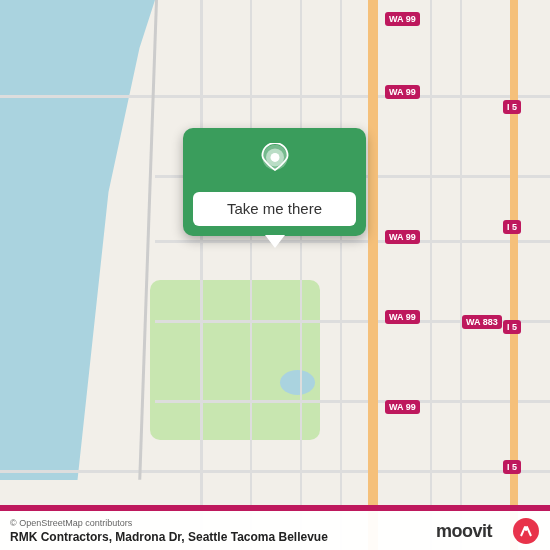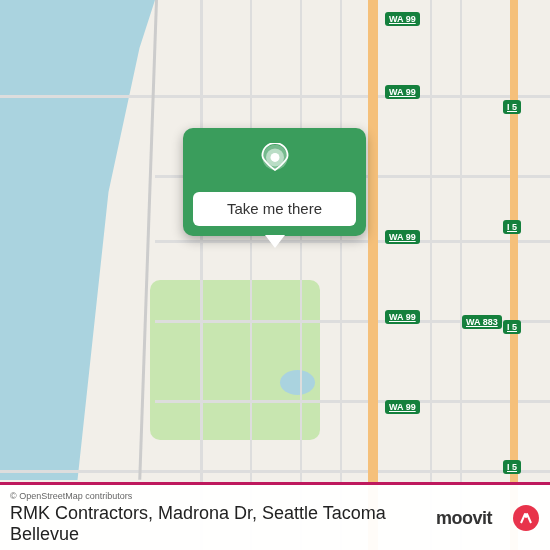--- a/index.html
+++ b/index.html
@@ -139,28 +139,27 @@
       left: 155px; top: 0;
       width: 3px; height: 480px;
       background-color: #ccc;
       transform: rotate(2deg);
       transform-origin: top left;
     }
 
     
     .highway-badge {
       position: absolute;
-      background-color: #15803d;
+      background-color: #be185d;
       color: white;
       font-size: 9px;
       font-weight: bold;
       padding: 2px 4px;
       border-radius: 3px;
       white-space: nowrap;
-      text-decoration: underline;
     }
 
     .wa99-badge-1 { top: 12px; left: 385px; }
     .wa99-badge-2 { top: 85px; left: 385px; }
     .wa99-badge-3 { top: 230px; left: 385px; }
     .wa99-badge-4 { top: 310px; left: 385px; }
     .wa99-badge-5 { top: 400px; left: 385px; }
 
     .i5-badge-1 { top: 100px; left: 503px; }
     .i5-badge-2 { top: 220px; left: 503px; }
@@ -223,38 +222,38 @@
     
     #bottom-bar {
       position: absolute;
       bottom: 0; left: 0;
       width: 100%;
       background-color: rgba(255,255,255,0.95);
       padding: 6px 10px 5px 10px;
       display: flex;
       align-items: center;
       justify-content: space-between;
-      border-top: 3px solid #be185d;
+      border-top: 6px solid #be185d;
     }
 
     #bottom-bar .left-section {
       display: flex;
       flex-direction: column;
     }
 
     #bottom-bar .attribution {
       font-size: 9px;
       color: #666;
       margin-bottom: 2px;
     }
 
     #bottom-bar .location-name {
-      font-size: 18px;
+      font-size: 12px;
       color: #222;
-      font-weight: normal;
+      font-weight: bold;
     }
 
     
     #moovit-logo {
       display: flex;
       align-items: center;
       gap: 20px;
     }
 
     .moovit-text {

